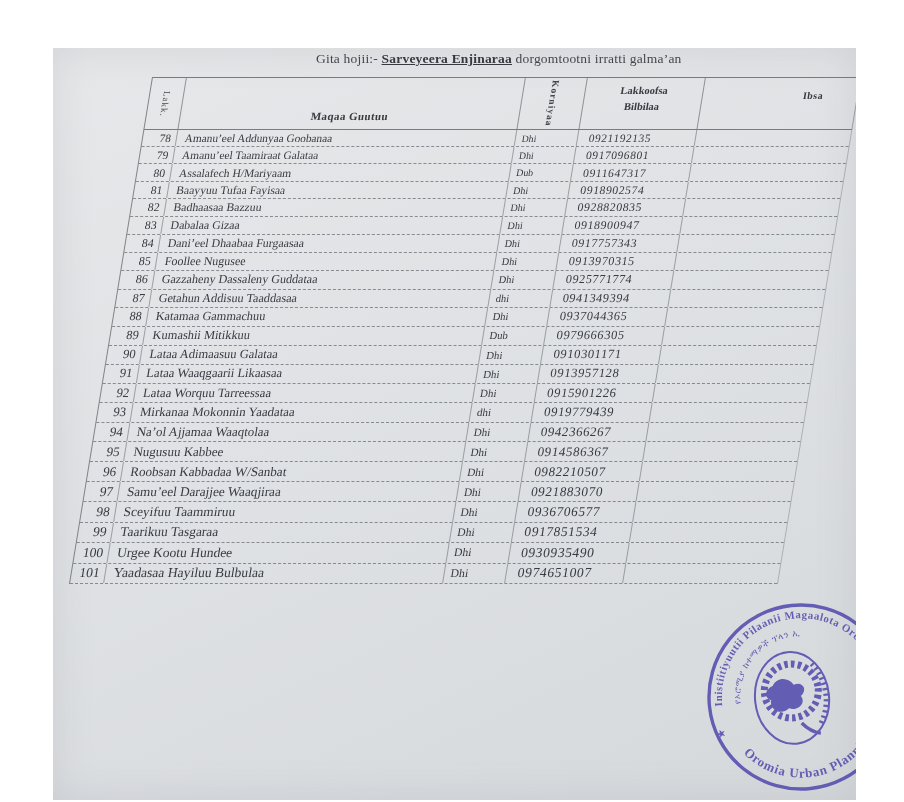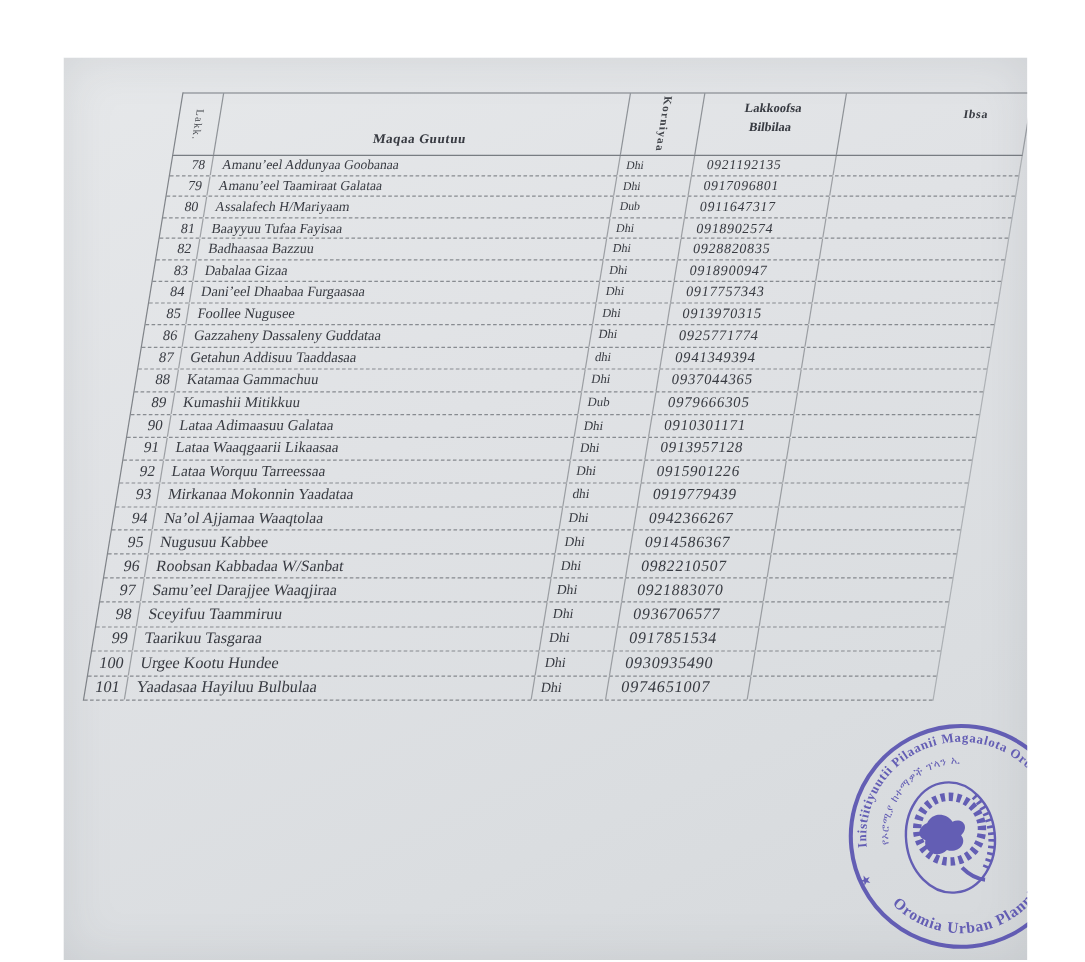--- a/index.html
+++ b/index.html
@@ -48,20 +48,23 @@
   .c-kor{width:62px;padding-left:6px;font-size:0.86em;}
   .c-phone{width:118px;padding-left:11px;letter-spacing:0.6px;}
   .c-ibsa{flex:1;border-right:none;}
   .stamp{position:absolute;left:633px;top:534px;width:230px;height:230px;}
 </style>
 </head>
 <body>
 
 <div class="paper">
 
+  <div class="doc-title">
+    <span>Gita hojii:- </span><span class="emph">Sarveyeera Enjinaraa</span><span> dorgomtootni irratti galma’an</span>
+  </div>
 
   <div class="tbl">
     <div class="thead">
       <div class="hc h-lakk">
         <span class="vert">Lakk.</span>
       </div>
       <div class="hc h-maqaa">
         <span>Maqaa Guutuu</span>
       </div>
       <div class="hc h-kor">

